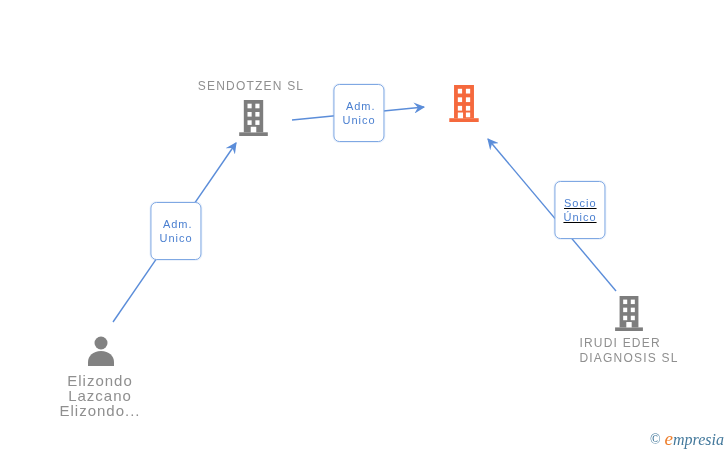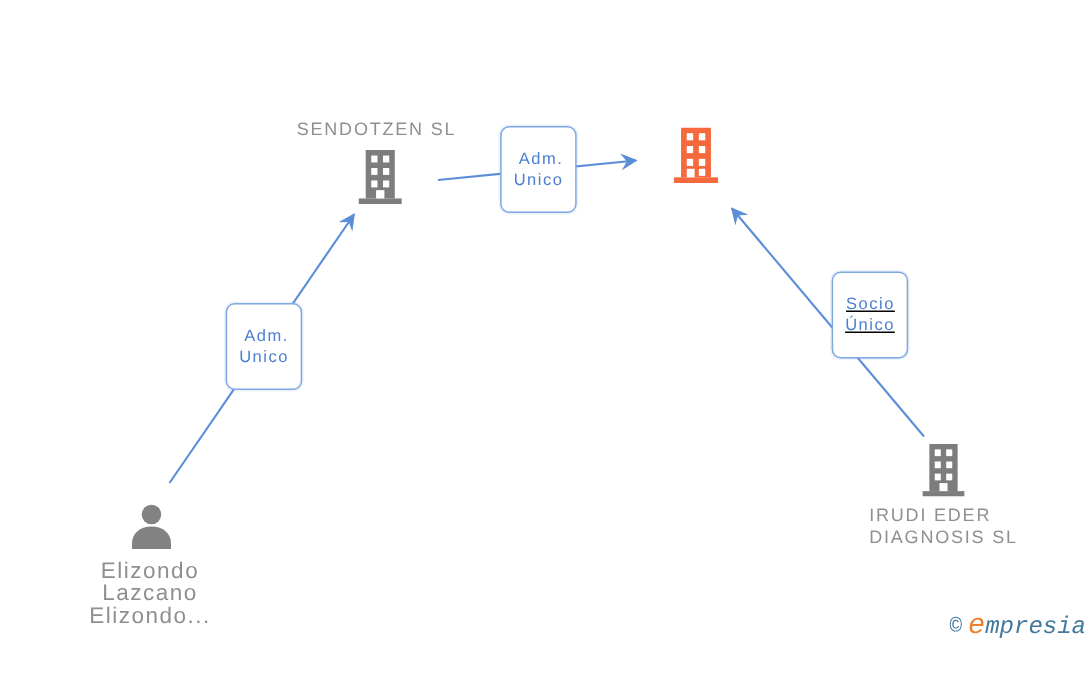--- a/index.html
+++ b/index.html
@@ -41,22 +41,22 @@
     position:absolute;transform:translate(-50%,-50%);z-index:3;
     background:#fff;border:1px solid var(--box-border,#7fa8e3);border-radius:6px;
     padding:14px 8px;text-align:right;
     box-shadow:0 0 0 1px rgba(127,168,227,0.15);
   }
   .edge-box .bline{
     display:block;font-size:11px;line-height:14px;letter-spacing:1px;
     color:var(--box-text,#4a7fd0);white-space:nowrap;
   }
   .logo{
-    position:absolute;right:4px;bottom:22px;z-index:2;white-space:nowrap;
-    font-family:Liberation Mono, monospace;
+    position:absolute;right:4px;bottom:0;z-index:2;white-space:nowrap;
+    font-family:Liberation Serif, serif;
     margin-top:12px;
   }
   .logo .copy{color:var(--logo-blue,#44799c);font-size:14px;font-style:normal;vertical-align:1px;}
   .logo .brand-e{color:var(--logo-orange,#ee7f2d);font-size:19px;font-style:italic;margin-left:4px;}
   .logo .brand-rest{color:var(--logo-blue,#44799c);font-size:16px;font-style:italic;}
 </style>
 </head>
 <body>
 
 <div id="canvas">

